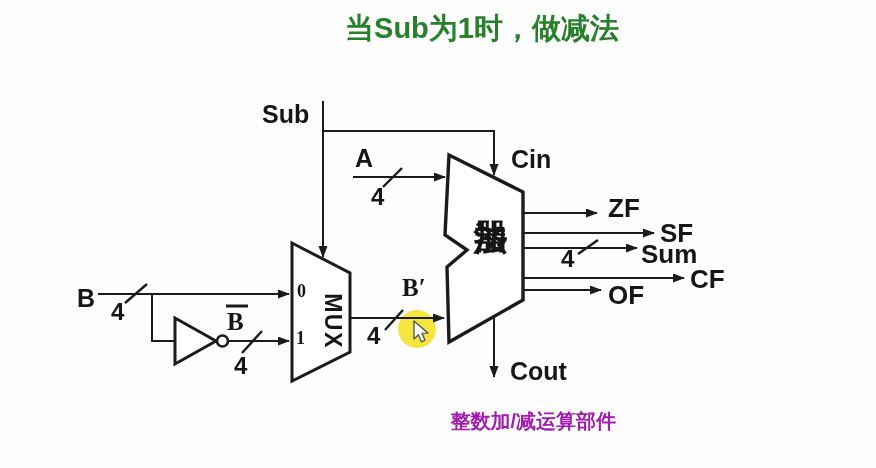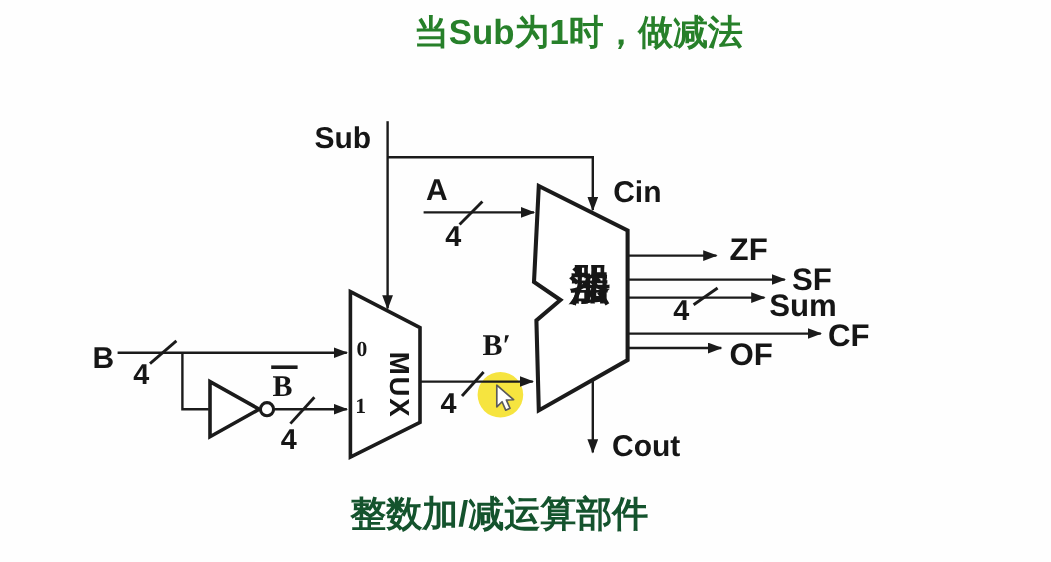--- a/index.html
+++ b/index.html
@@ -6,22 +6,22 @@
   .stage{
     position:relative;width:876px;height:468px;background:#fefefe;overflow:hidden;
     font-family:"Liberation Sans",sans-serif;
   }
   .note{
     position:absolute;left:282px;top:11px;width:400px;text-align:center;
     font-size:29px;line-height:34px;font-weight:bold;color:#27802a;
     letter-spacing:0px;white-space:nowrap;
   }
   .caption{
-    position:absolute;left:216px;top:408px;width:400px;text-align:center;
-    font-size:30px;font-weight:bold;color:#14532d;white-space:nowrap;
+    position:absolute;left:216px;top:408px;width:400px;text-align:right;
+    font-size:20px;font-weight:bold;color:#a21caf;white-space:nowrap;
   }
   .adder-label{
     position:absolute;left:470px;top:193px;width:42px;height:120px;
     writing-mode:vertical-rl;text-orientation:upright;
     font-size:34px;font-weight:bold;color:#161616;line-height:42px;
     letter-spacing:0px;text-align:left;
   }
   svg{position:absolute;left:0;top:0;}
   svg text{
     font-family:"Liberation Sans",sans-serif;font-weight:bold;fill:#161616;

